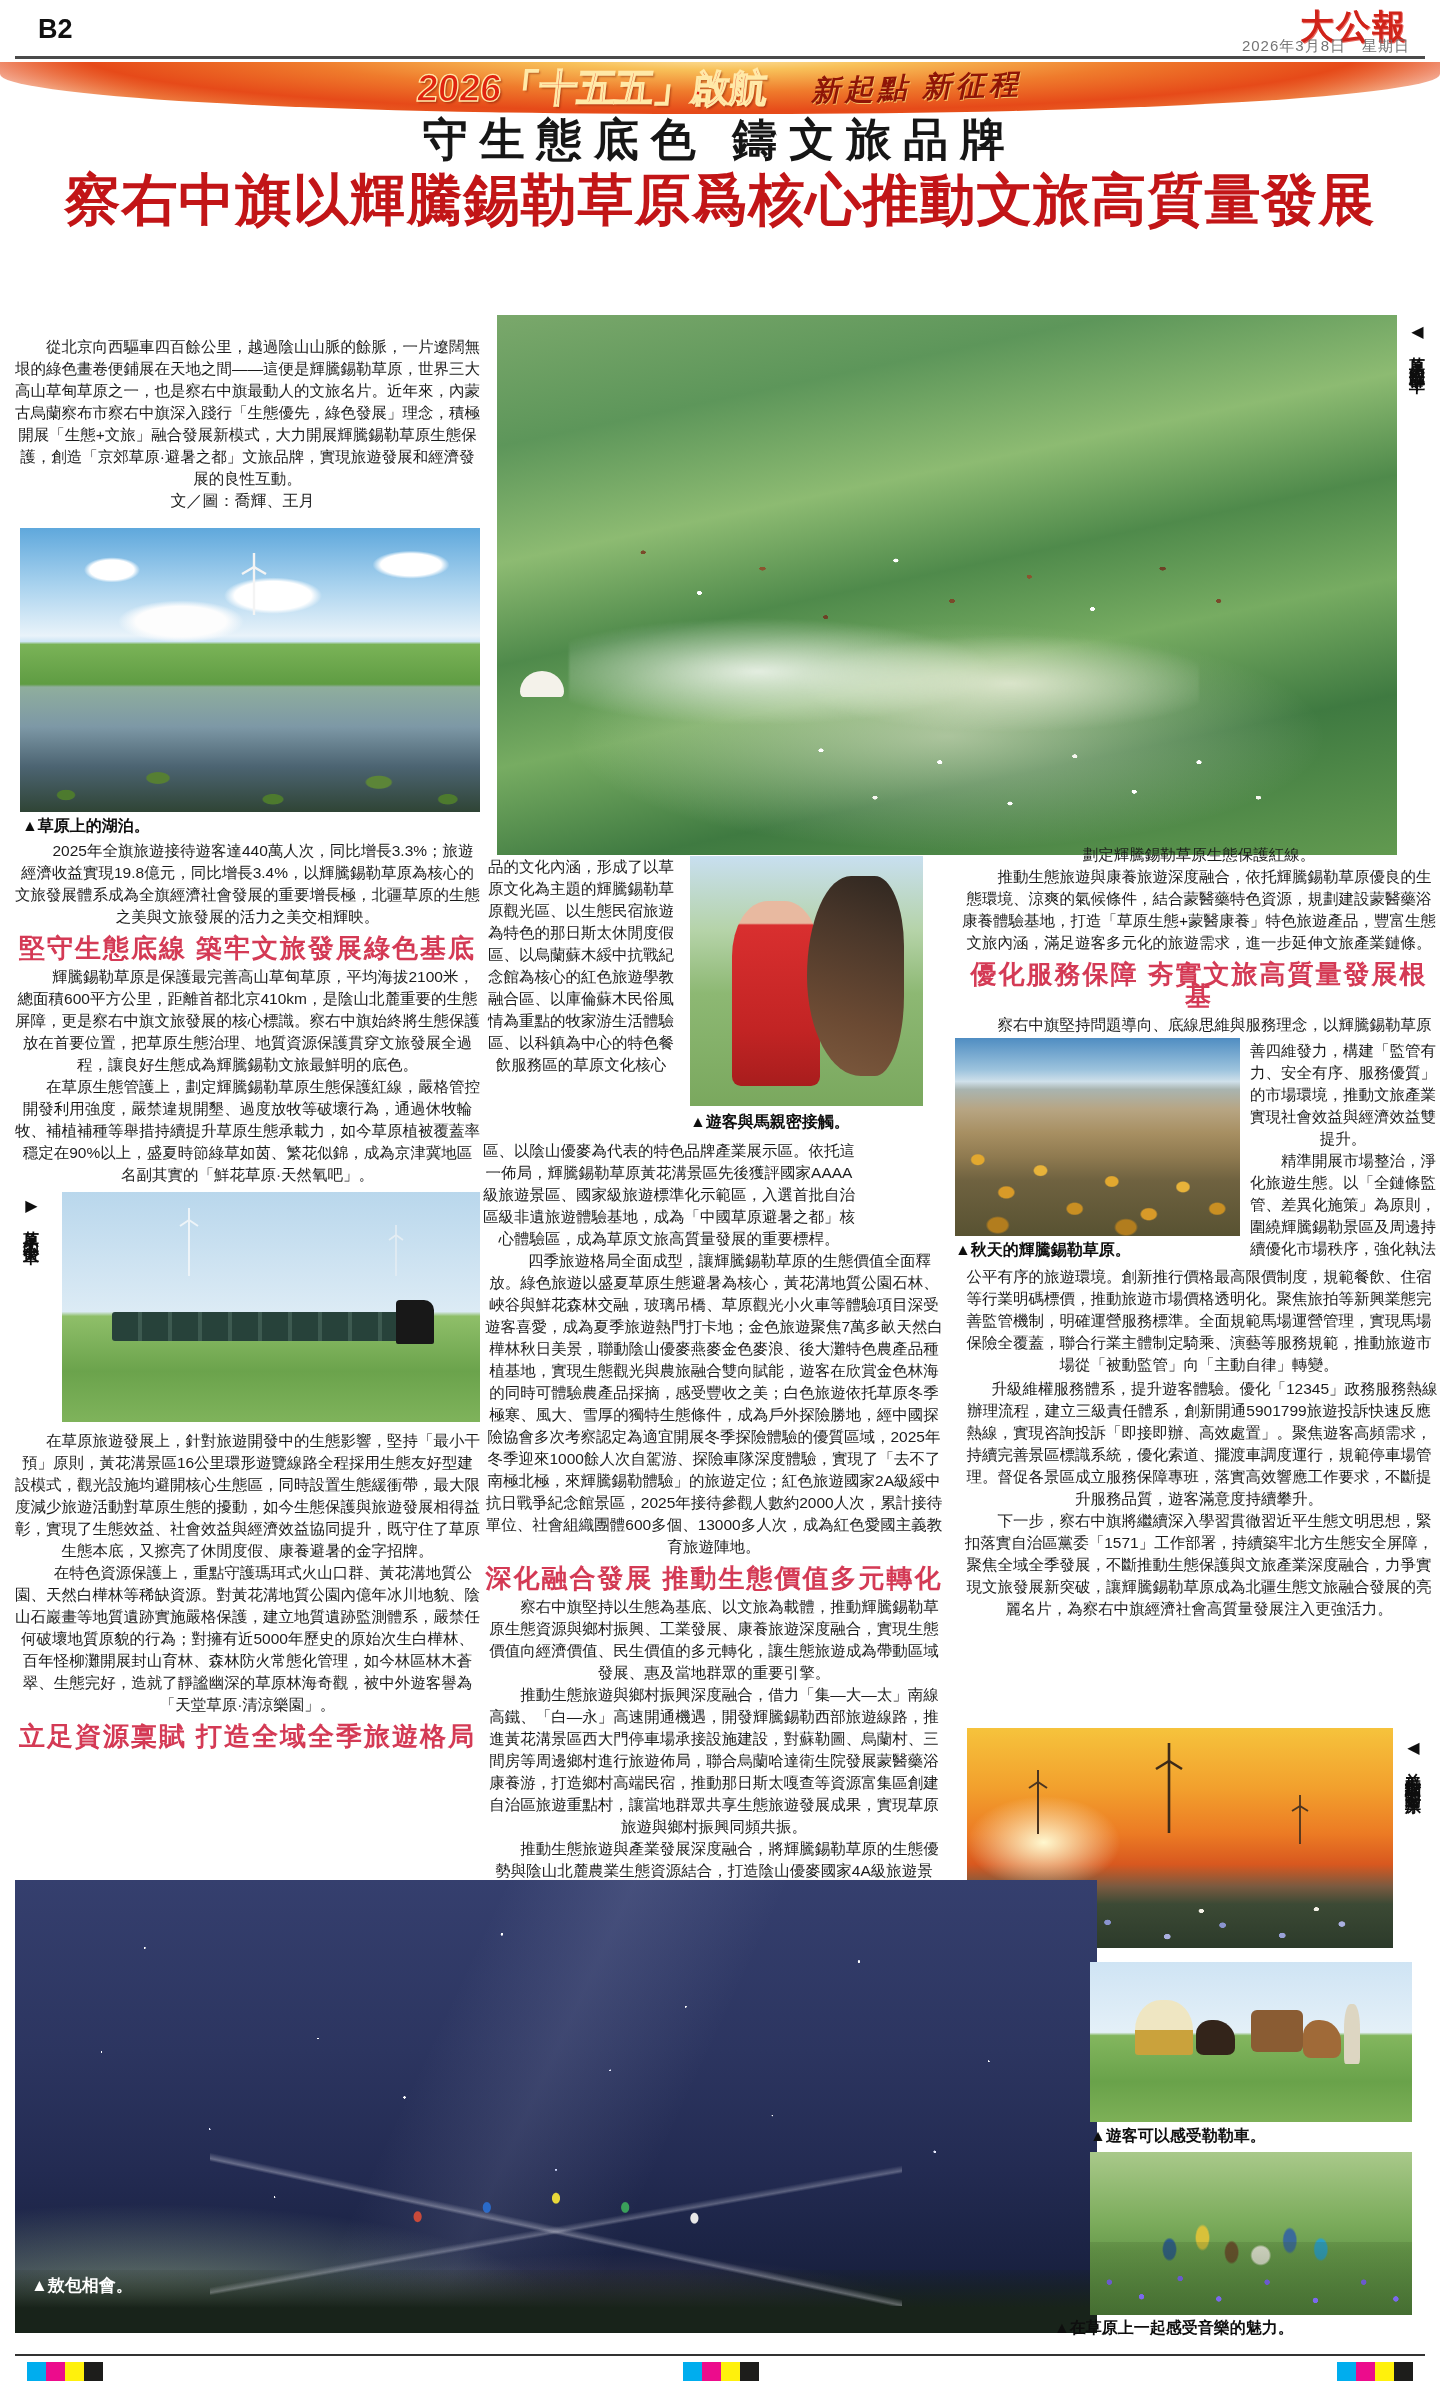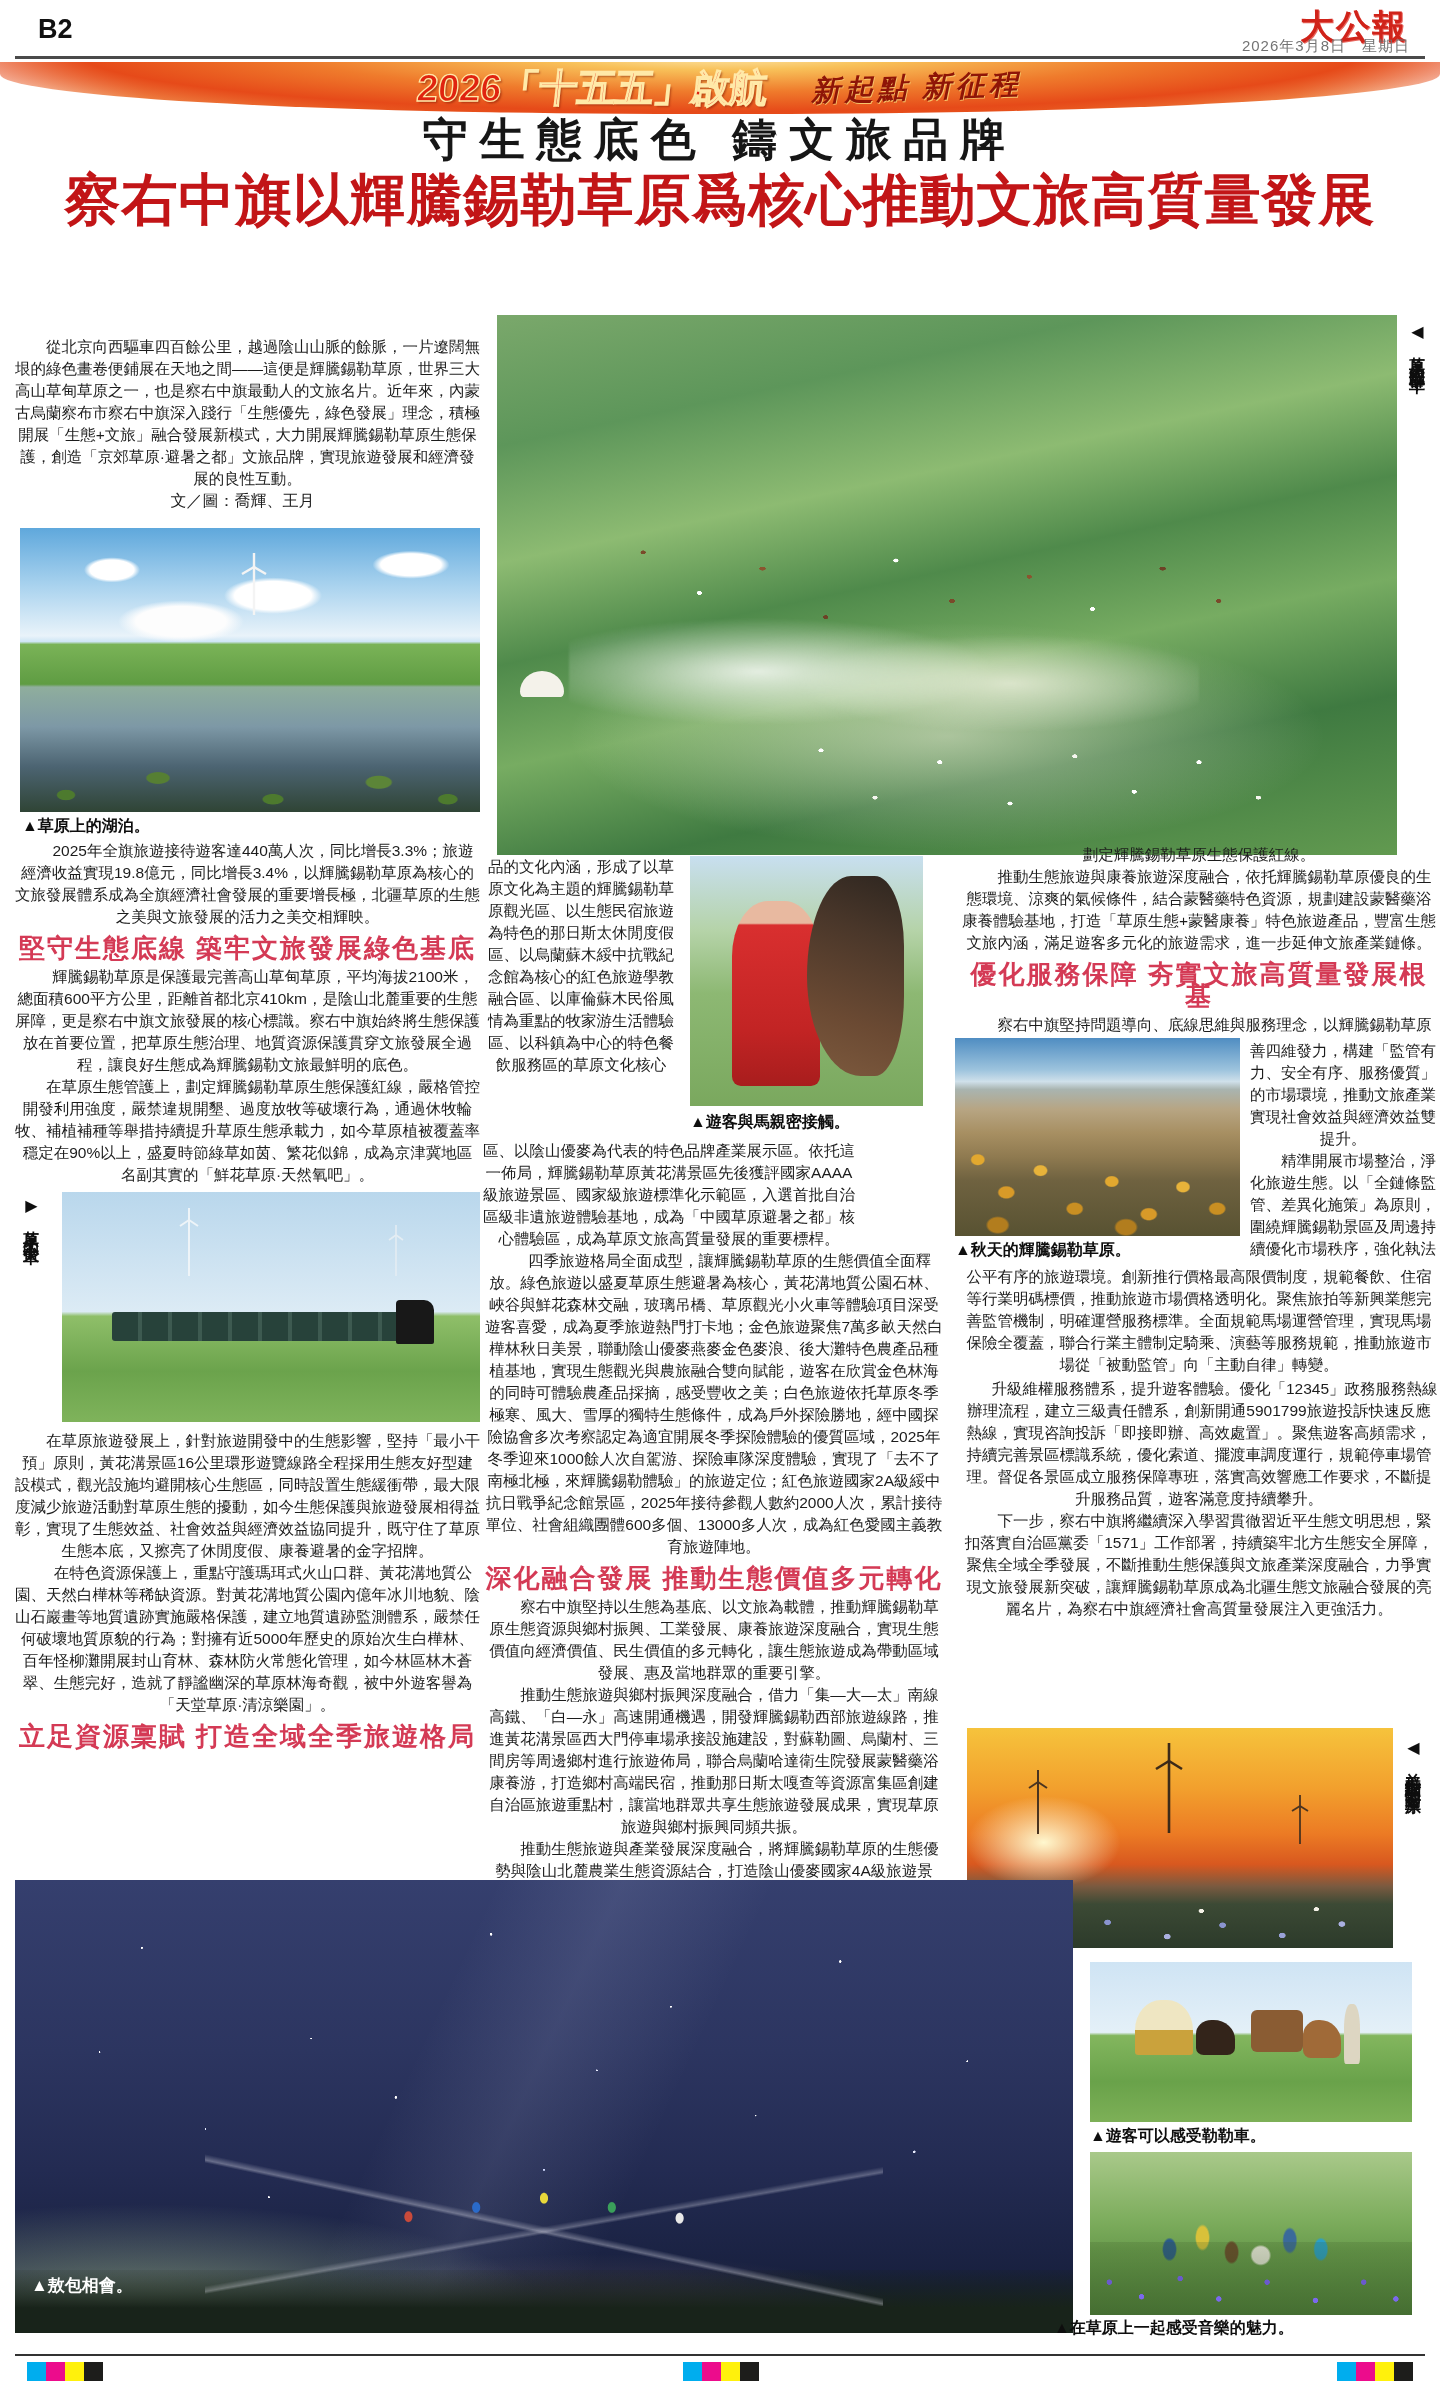--- a/index.html
+++ b/index.html
@@ -108,21 +108,21 @@
       radial-gradient(1px 1px at 12% 15%,#fff 70%,transparent 100%),radial-gradient(1px 1px at 28% 35%,#fff 70%,transparent 100%),
       radial-gradient(1.5px 1.5px at 45% 12%,#fff 70%,transparent 100%),radial-gradient(1px 1px at 62% 28%,#fff 70%,transparent 100%),
       radial-gradient(1.5px 1.5px at 78% 18%,#fff 70%,transparent 100%),radial-gradient(1px 1px at 90% 40%,#fff 70%,transparent 100%),
       radial-gradient(1px 1px at 18% 55%,#e8ecff 70%,transparent 100%),radial-gradient(1.5px 1.5px at 36% 48%,#fff 70%,transparent 100%),
       radial-gradient(1px 1px at 55% 42%,#e8ecff 70%,transparent 100%),radial-gradient(1px 1px at 70% 52%,#fff 70%,transparent 100%),
       radial-gradient(1.5px 1.5px at 85% 60%,#e8ecff 70%,transparent 100%),radial-gradient(1px 1px at 8% 38%,#fff 70%,transparent 100%),
       radial-gradient(1px 1px at 50% 64%,#cfd8ff 70%,transparent 100%),radial-gradient(1px 1px at 24% 70%,#fff 70%,transparent 100%),
       linear-gradient(115deg,rgba(255,255,255,0) 38%,rgba(220,225,255,.10) 48%,rgba(255,255,255,0) 60%),
       radial-gradient(55% 35% at 12% 96%,rgba(210,240,170,.5) 0%,rgba(210,240,170,0) 70%),
       radial-gradient(45% 25% at 55% 100%,rgba(255,190,150,.25) 0%,rgba(255,190,150,0) 70%),
-      linear-gradient(180deg,#353f6e 0%,#2c3560 38%,#232b52 64%,#1b2344 82%,#131a33 100%);}
+      linear-gradient(180deg,#353f6e 0%,#2c3560 38%,#232b52 64%,#1b2344 82%,#131a33 100%); padding-left: 24px;}
   .ph-stars .ground{position:absolute;bottom:0;left:0;width:100%;height:14%;
       background:linear-gradient(180deg,rgba(20,28,20,.1),#18231a 60%);}
   .ph-stars .flags{position:absolute;left:18%;bottom:6%;width:64%;height:34%;
       background:linear-gradient(12deg,transparent 48%,rgba(230,230,240,.35) 49%,transparent 51%),
                  linear-gradient(-10deg,transparent 48%,rgba(230,230,240,.3) 49%,transparent 51%),
                  radial-gradient(6px 8px at 30% 42%,#c94a3a 60%,transparent 75%),radial-gradient(6px 8px at 40% 36%,#2a6ac9 60%,transparent 75%),
                  radial-gradient(6px 8px at 50% 30%,#e8d83a 60%,transparent 75%),radial-gradient(6px 8px at 60% 36%,#3aa05a 60%,transparent 75%),
                  radial-gradient(6px 8px at 70% 43%,#e8e8e8 60%,transparent 75%);}
   .ph-stars .capover{position:absolute;left:16px;bottom:36px;color:#fff;font-weight:700;font-size:17px;}
   .turbine{position:absolute;}

